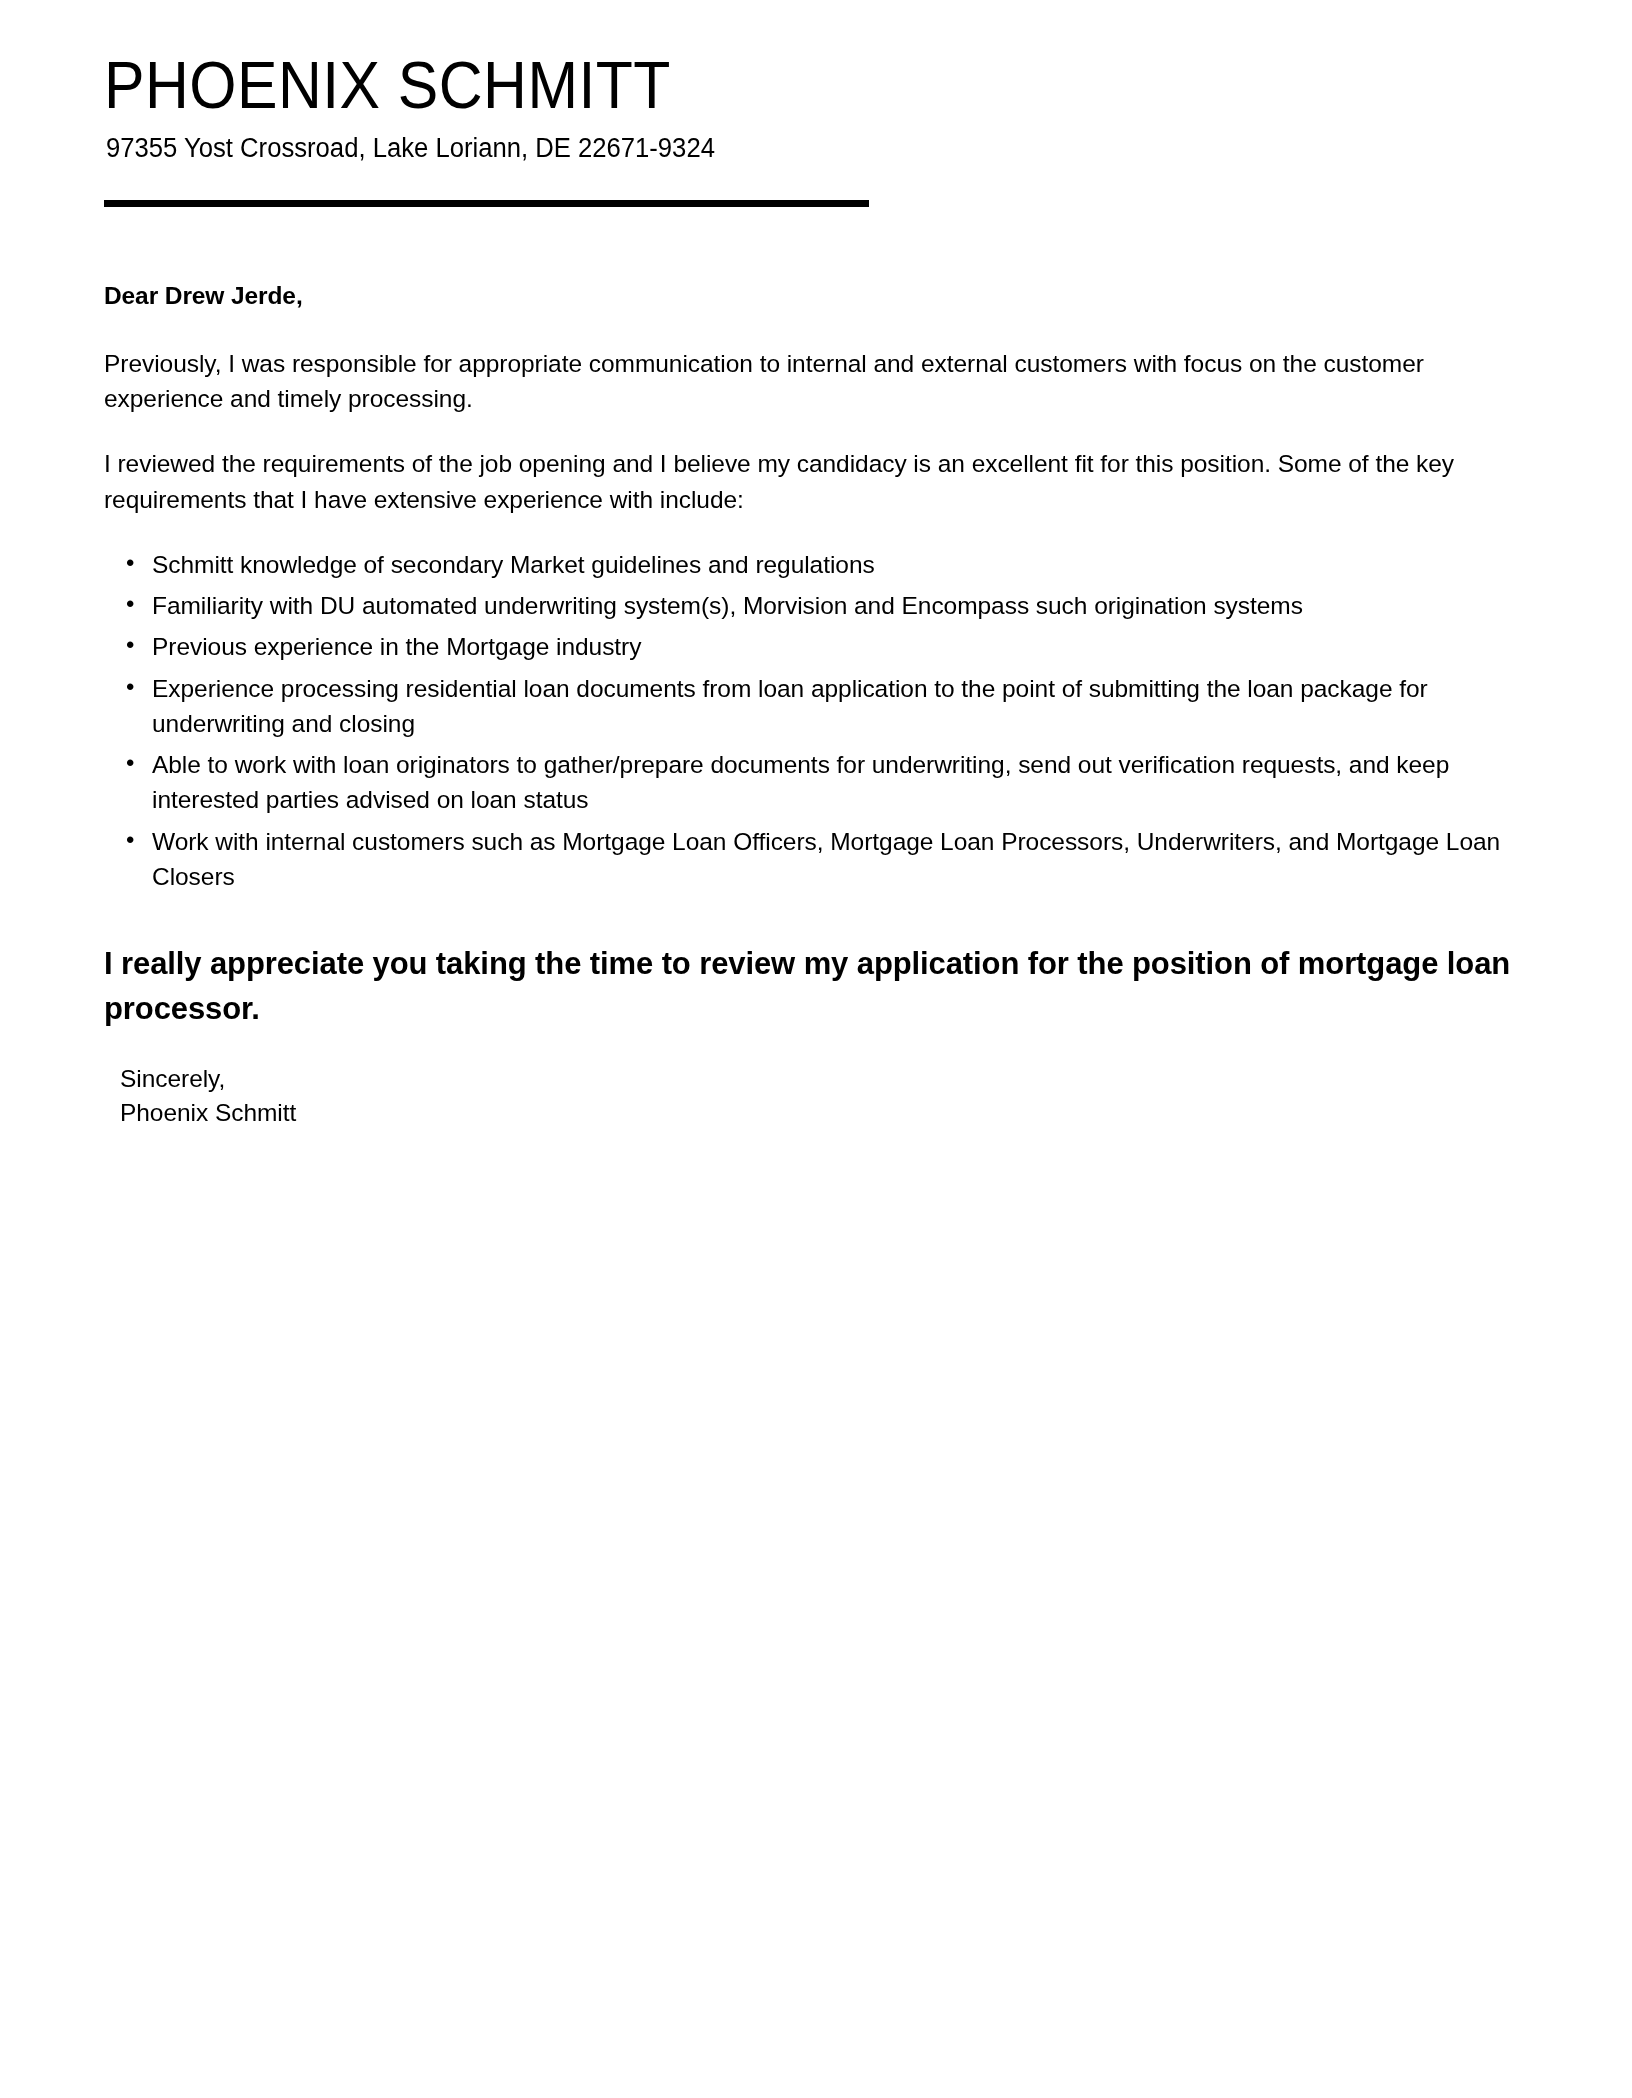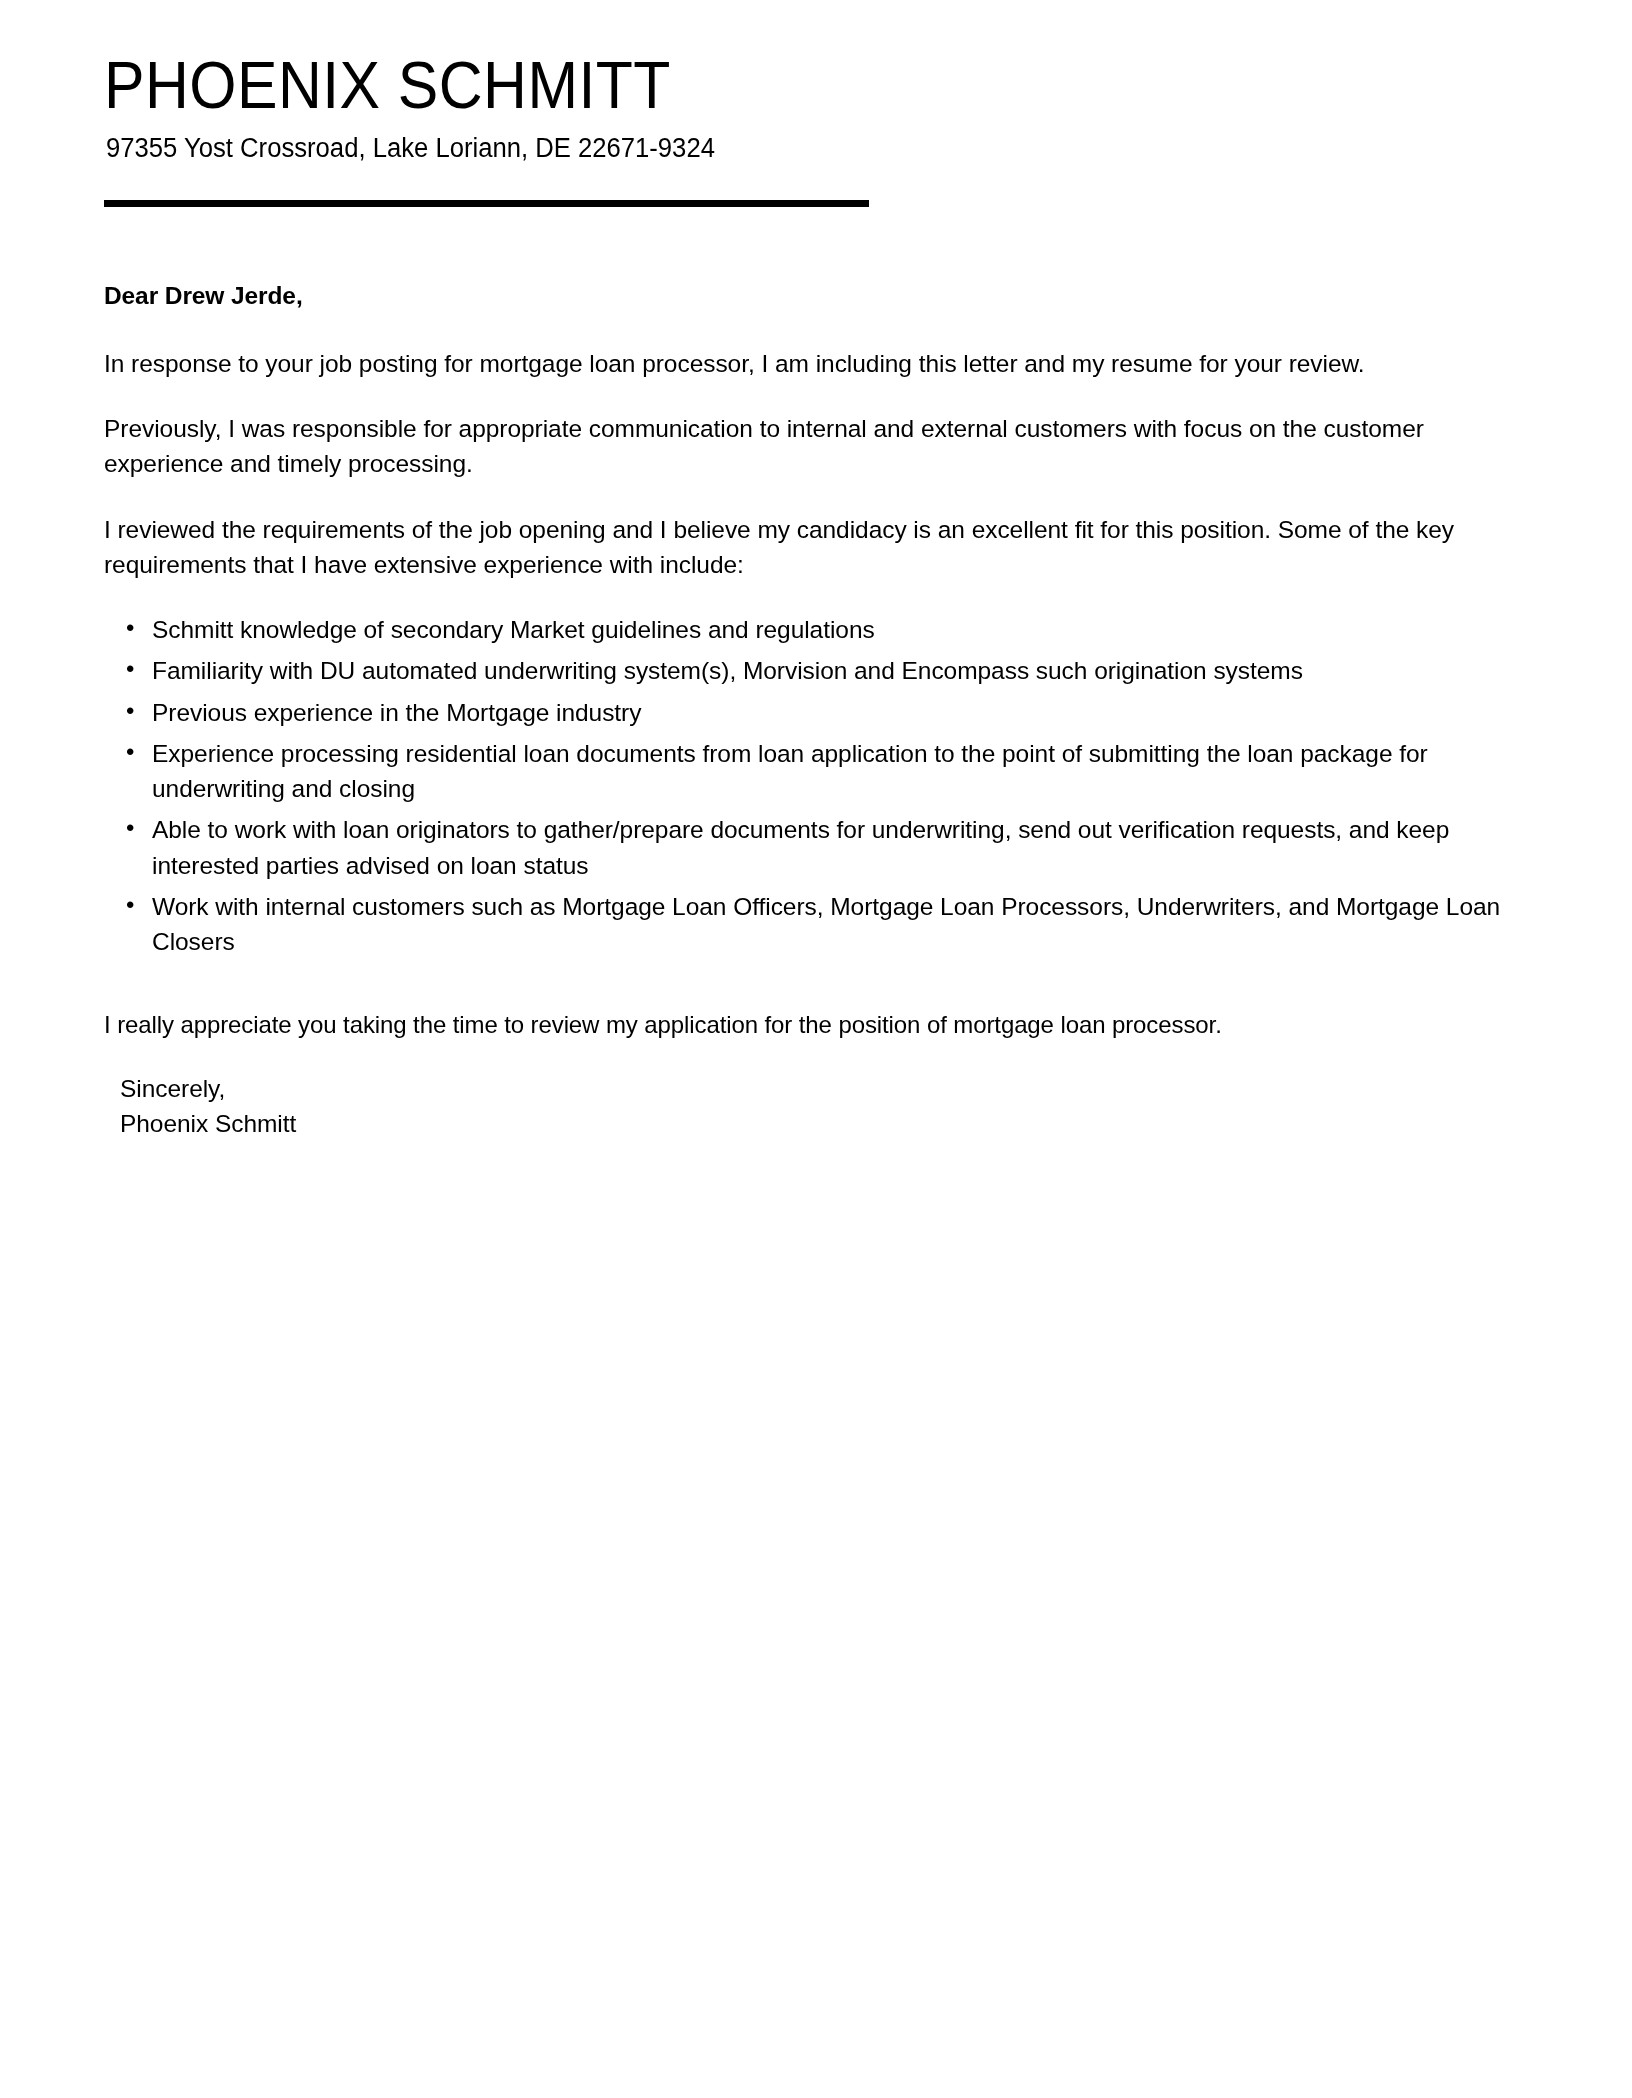--- a/index.html
+++ b/index.html
@@ -94,22 +94,22 @@
   }
   .bullets li::before {
     content: "\2022";
     position: absolute;
     left: 22px;
     top: -1px;
     font-size: 24px;
     line-height: 1.44;
   }
   .closing-bold {
-    font-size: 24px;
-    font-weight: normal;
+    font-size: 31px;
+    font-weight: bold;
     line-height: 1.44;
     margin: 48px 0 30px 0;
     letter-spacing: -0.1px;
   }
   .signoff {
     font-size: 24.5px;
     line-height: 1.42;
     margin: 16px;
     letter-spacing: -0.05px;
   }
@@ -126,21 +126,20 @@
     <div class="header-block">
       <h1 class="applicant-name">PHOENIX SCHMITT</h1>
       <div class="applicant-address">97355 Yost Crossroad, Lake Loriann, DE 22671-9324</div>
       <div class="rule"></div>
     </div>
 
     <div class="letter-body">
 
       <p class="salutation">Dear Drew Jerde,</p>
 
-      <p class="para">In response to your job posting for mortgage loan processor, I am including this letter and my resume for your review.</p>
 
       <p class="para">Previously, I was responsible for appropriate communication to internal and external customers with focus on the customer experience and timely processing.</p>
 
       <p class="para">I reviewed the requirements of the job opening and I believe my candidacy is an excellent fit for this position. Some of the key requirements that I have extensive experience with include:</p>
 
       <ul class="bullets">
         <li>Schmitt knowledge of secondary Market guidelines and regulations</li>
         <li>Familiarity with DU automated underwriting system(s), Morvision and Encompass such origination systems</li>
         <li>Previous experience in the Mortgage industry</li>
         <li>Experience processing residential loan documents from loan application to the point of submitting the loan package for underwriting and closing</li>

